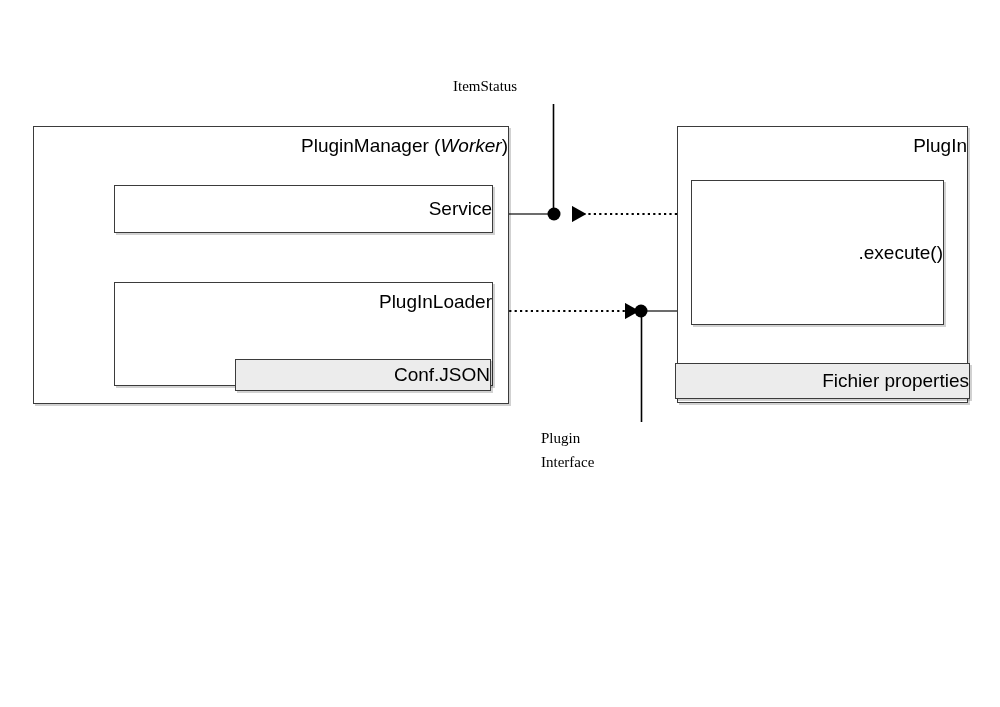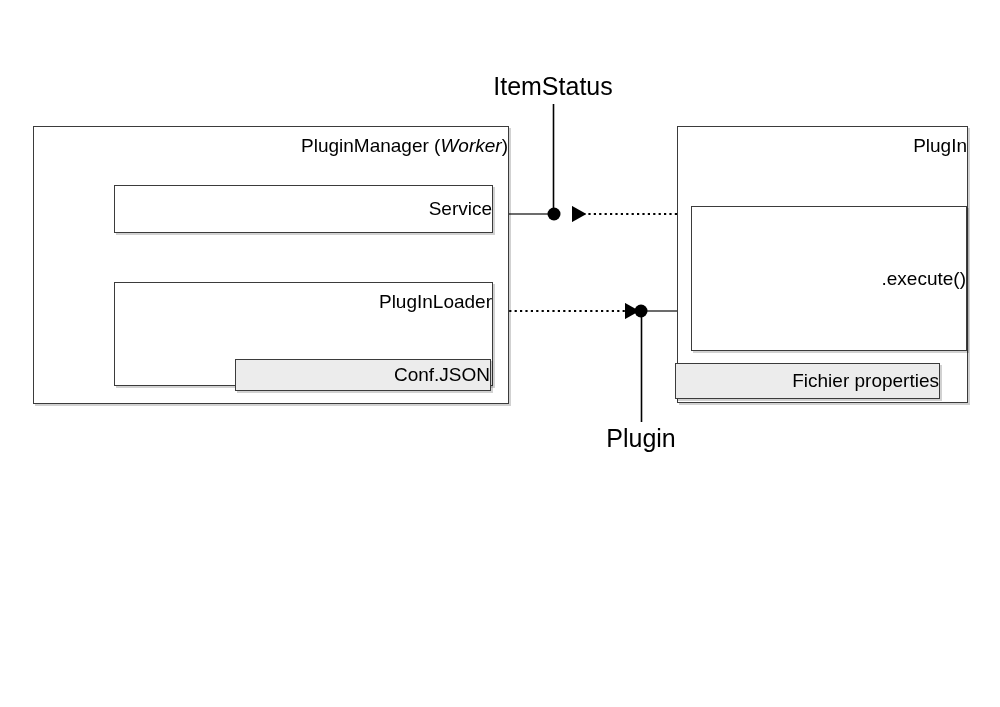--- a/index.html
+++ b/index.html
@@ -47,40 +47,41 @@
   }
   .node-label.mid {
     top: 50%;
     transform: translateY(-50%);
   }
   em {
     font-style: italic;
   }
   .edge-label {
     position: absolute;
-    text-align: center;
-    font-size: 25px;
+    text-align: left;
+    font-size: 15px;
     line-height: 24px;
     white-space: nowrap;
     color: #000000;
+    font-family: Liberation Serif, serif;
   }
   
   #plugin-manager-box { left: 33px;  top: 126px; width: 476px; height: 278px; }
   
   #service-box        { left: 114px; top: 185px; width: 379px; height: 48px; }
   
   #plugin-loader-box  { left: 114px; top: 282px; width: 379px; height: 104px; }
   
   #conf-json-box      { left: 235px; top: 359px; width: 256px; height: 32px; }
   
   #plugin-box         { left: 677px; top: 126px; width: 291px; height: 277px; }
   
-  #execute-box        { left: 691px; top: 206px; width: 276px; height: 145px; }
+  #execute-box        { left: 691px; top: 180px; width: 253px; height: 145px; }
   
-  #fichier-props-box  { left: 675px; top: 363px; width: 265px; height: 36px; }
+  #fichier-props-box  { left: 675px; top: 363px; width: 295px; height: 36px; }
   
   #item-status-label  { left: 453px; top: 74px;  width: 200px; }
   #plugin-iface-label { left: 541px; top: 426px; width: 200px; }
 </style>
 </head>
 <body>
 
 <svg id="diagram-canvas" width="1000" height="707" viewBox="0 0 1000 707" xmlns="http://www.w3.org/2000/svg">
   <defs>
     <marker id="arrow-left" markerWidth="9" markerHeight="9" refX="8" refY="4.5" orient="auto" markerUnits="strokeWidth">
@@ -133,13 +134,14 @@
 </div>
 
 <div class="node filled" id="fichier-props-box">
   <div class="node-label mid">Fichier properties</div>
 </div>
 
 <div class="edge-label" id="item-status-label">ItemStatus</div>
 
 <div class="edge-label" id="plugin-iface-label">
   <div>Plugin</div>
+  <div>Interface</div>
 </div>
 
 </body></html>

